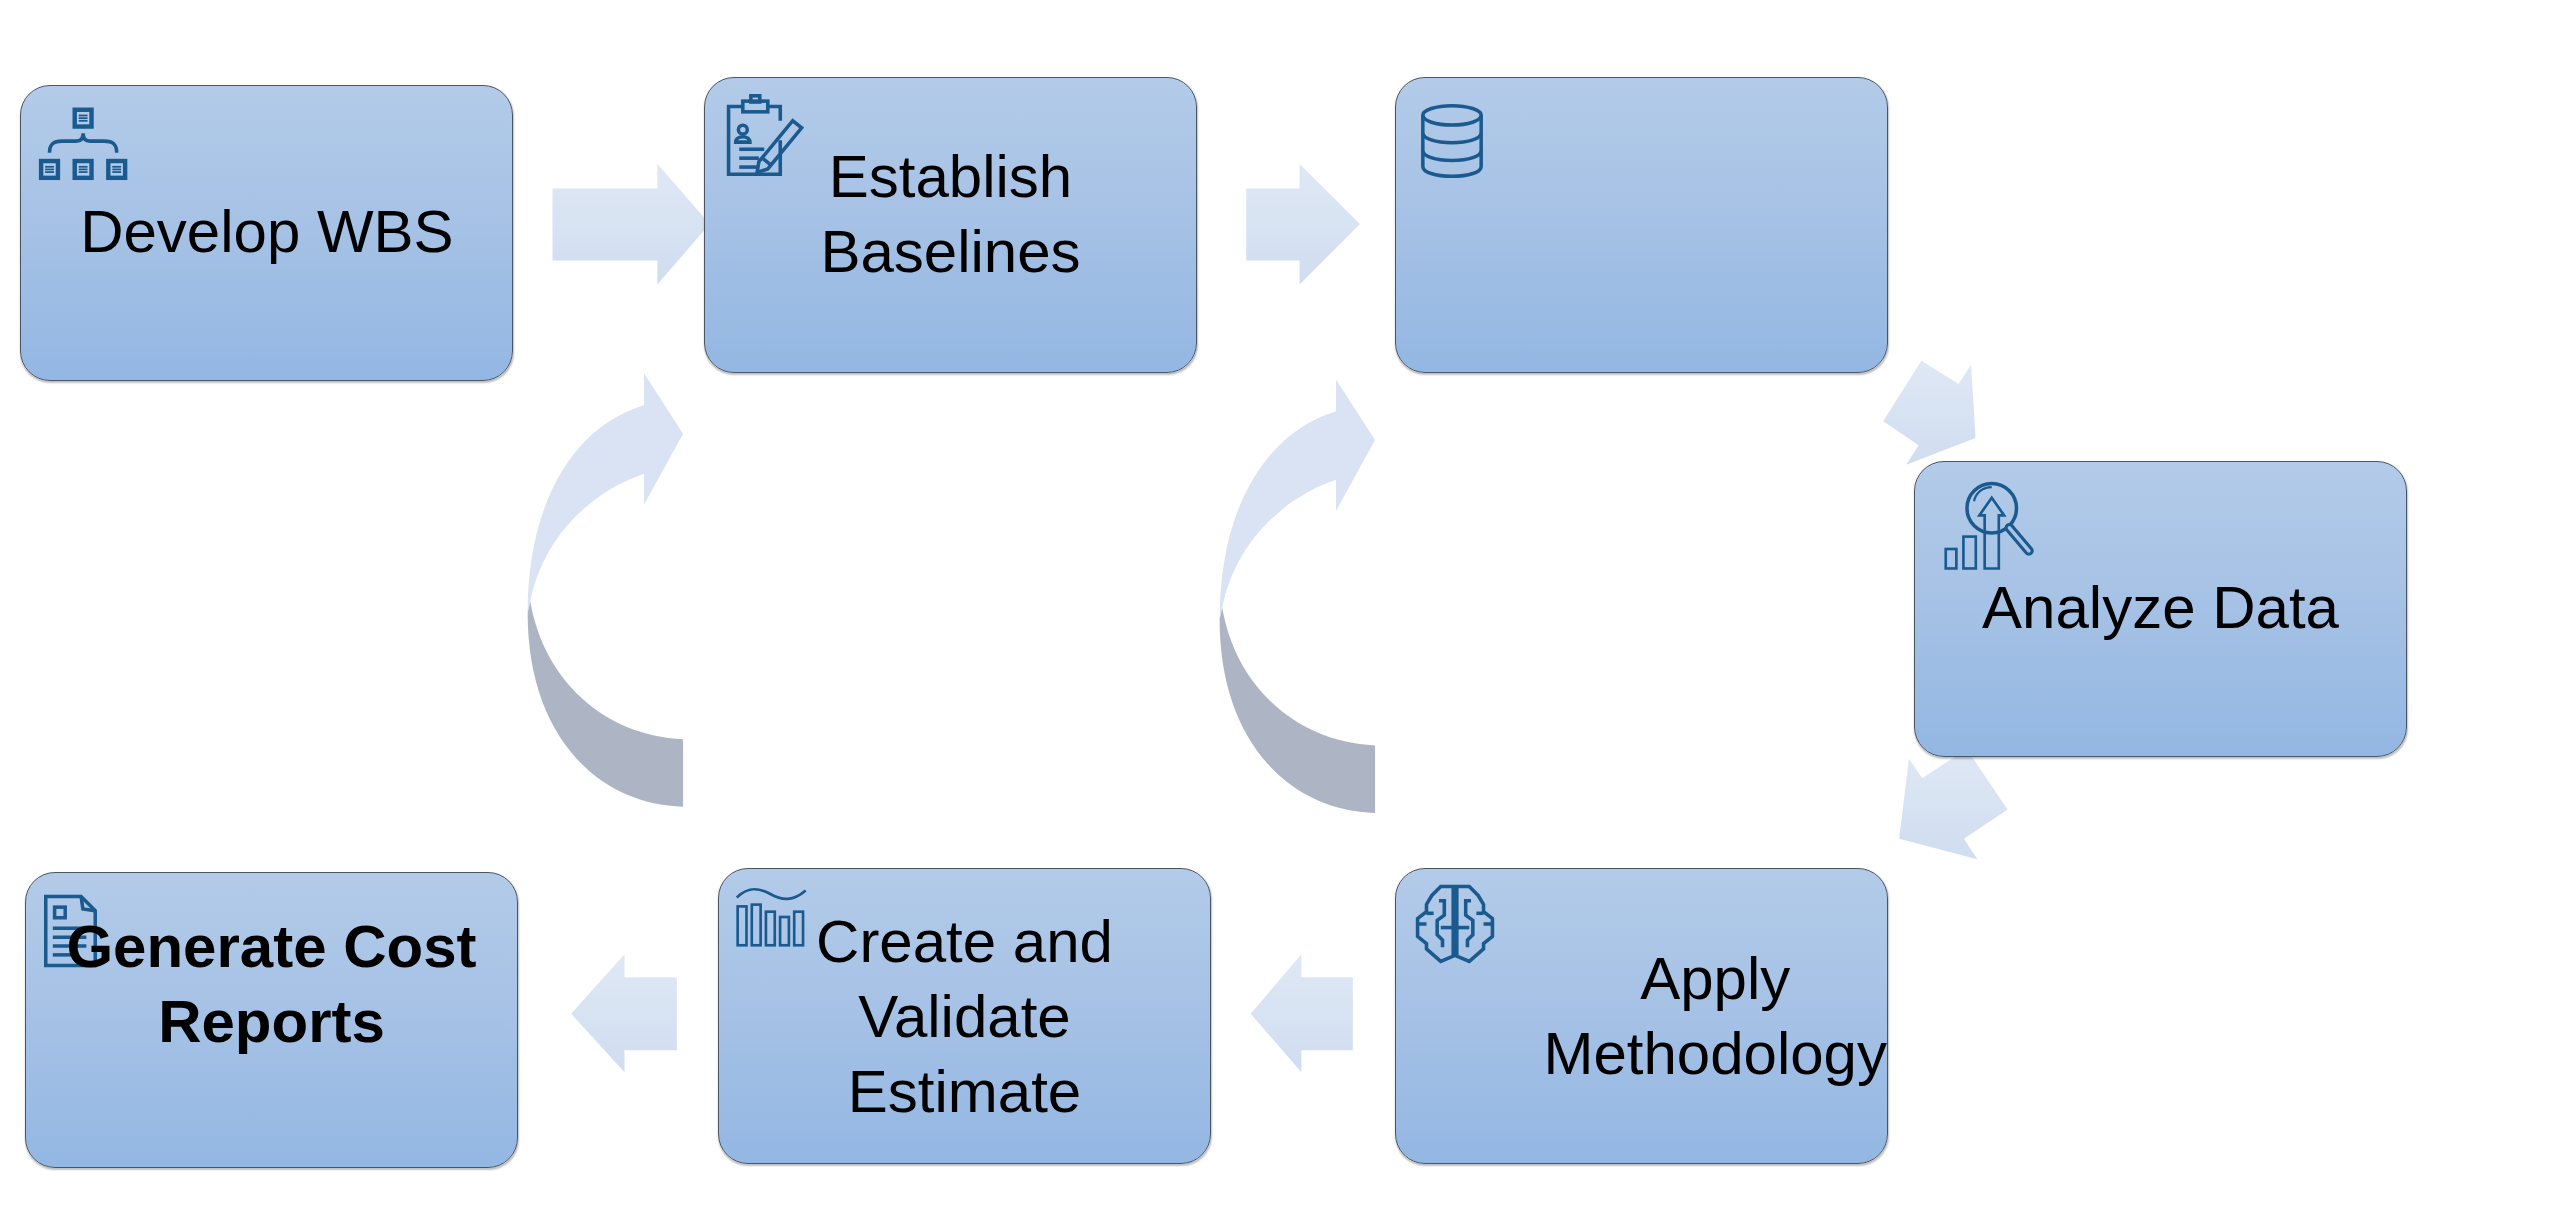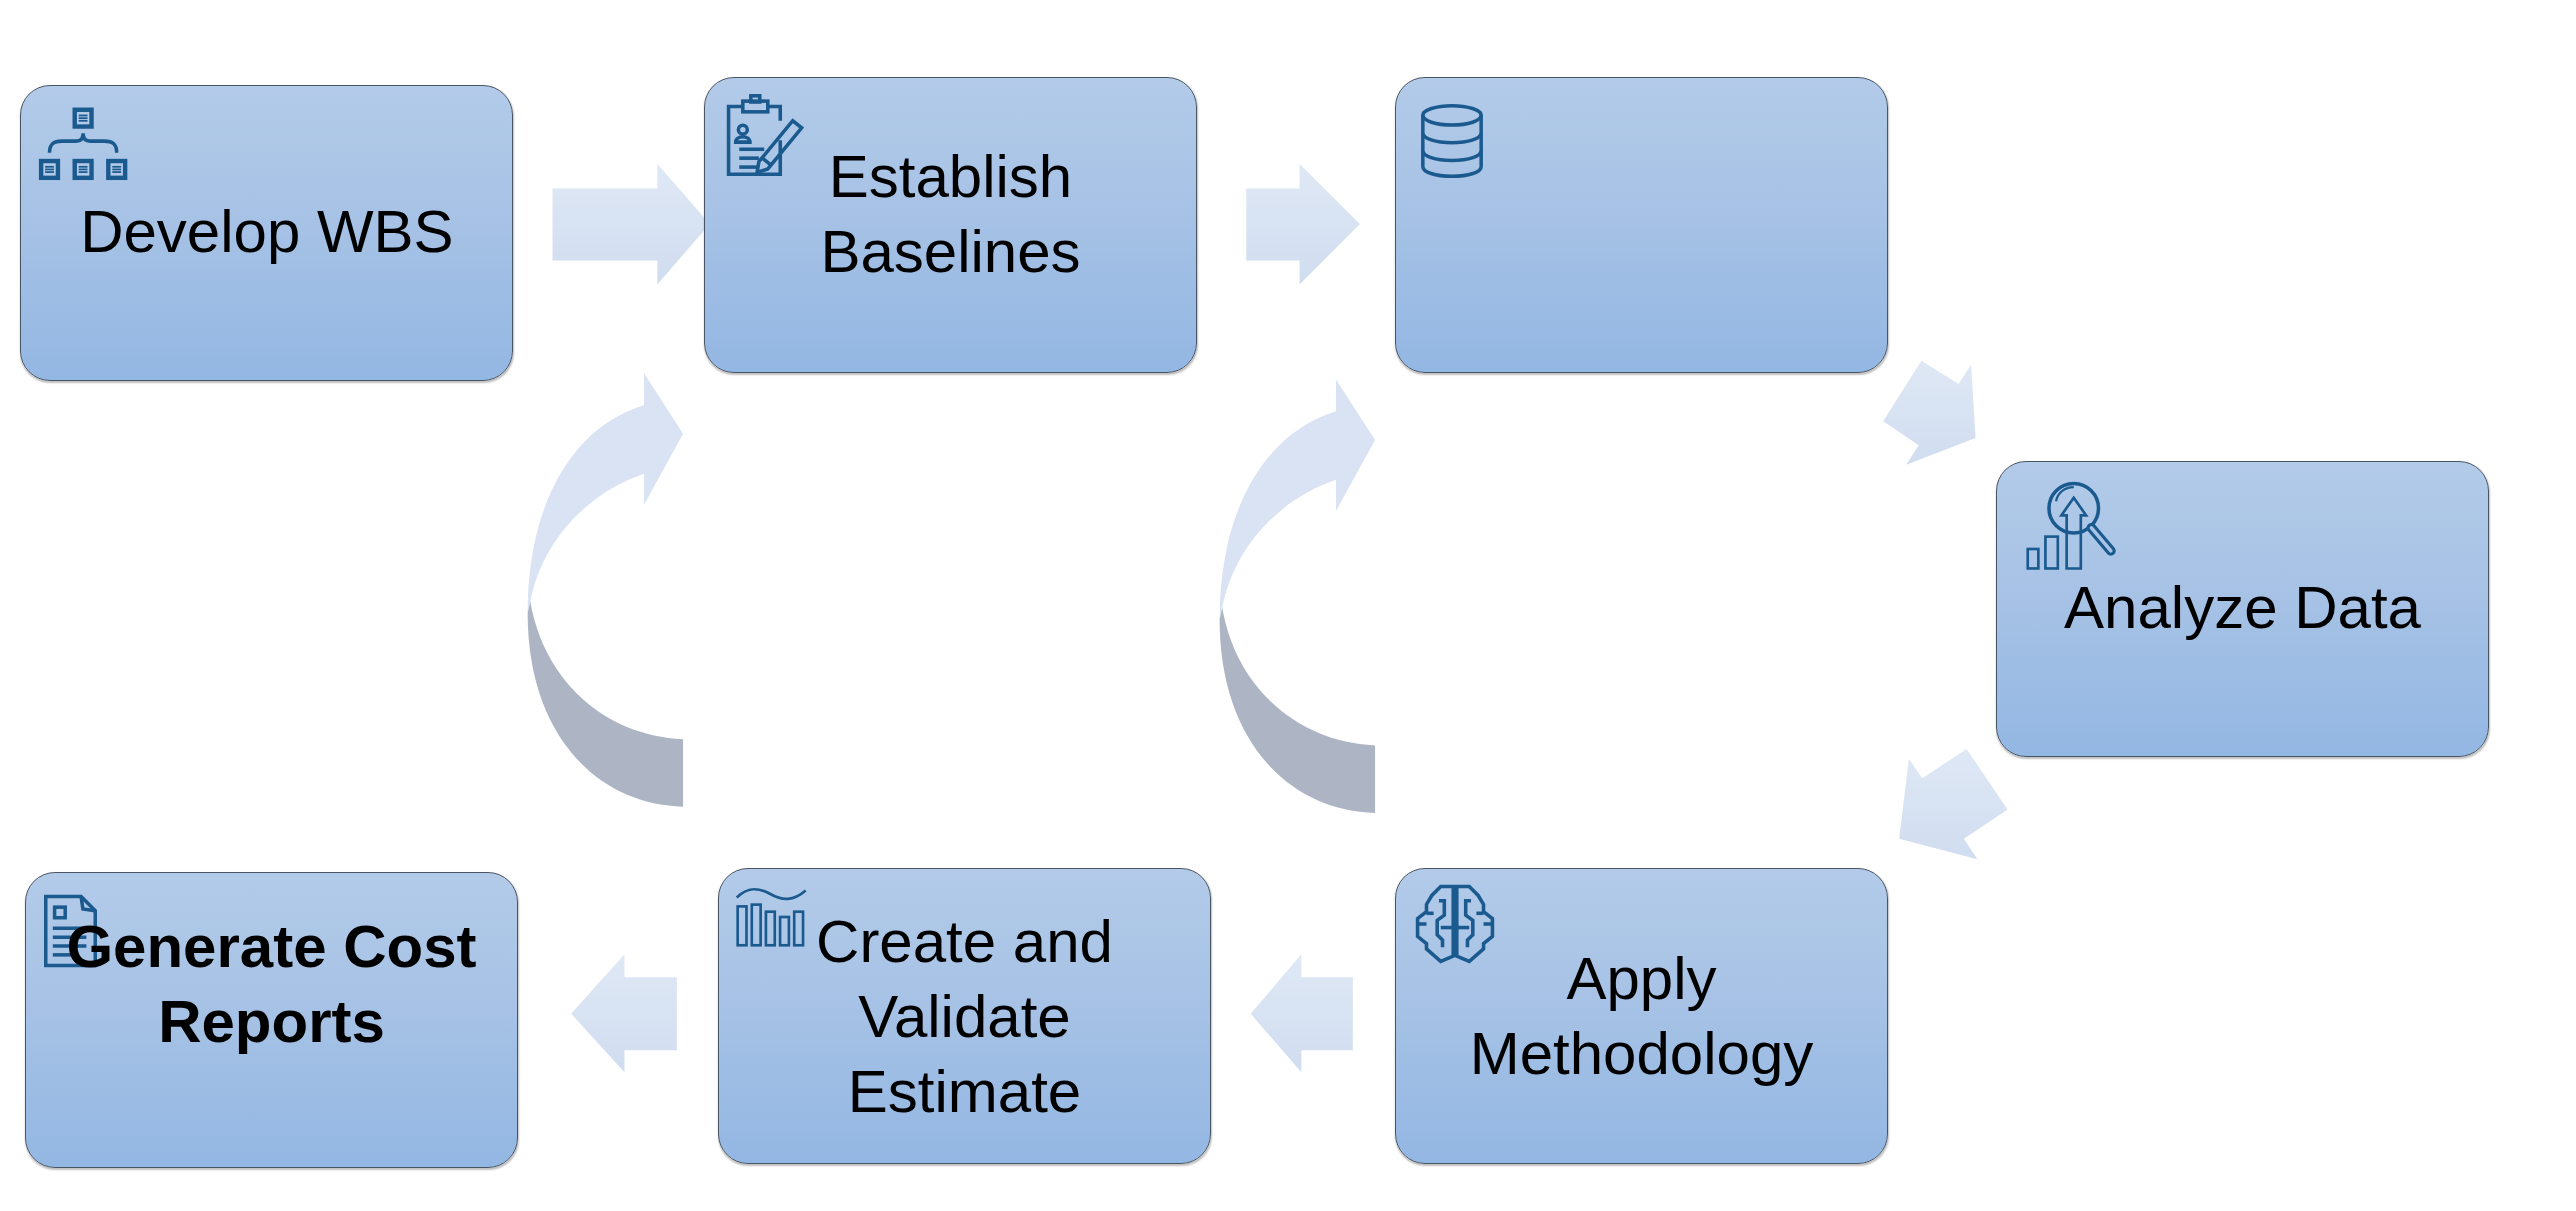--- a/index.html
+++ b/index.html
@@ -16,22 +16,22 @@
   }
   .box .label {
     font-size: 60px; line-height: 75px; color: #000; text-align: center;
     white-space: pre-line; position: relative;
   }
   .box .icon { position: absolute; }
   .box .icon svg { display: block; }
   #box-wbs      { left: 20.4px;   top: 77px; margin-top: 8px; }
   #box-baseline { left: 704px;  top: 77px; }
   #box-collect  { left: 1395px; top: 77px; }
-  #box-analyze  { left: 1996px; top: 461px; }
-  #box-apply    { left: 1395px; top: 868px; }
+  #box-analyze  { left: 1914px; top: 461px; }
+  #box-apply    { left: 1395px; top: 868px; justify-content: flex-end; }
   #box-create   { left: 718px;  top: 868px; align-items: center; }
   #box-report   { left: 25px;   top: 872px; font-weight: bold; }
 
   #box-wbs .label { top: -1.8px; }
   #box-wbs .icon { left: 14px; top: 18px; }
   #box-baseline .label { top: -10.7px; }
   #box-baseline .icon { left: 19.5px; top: 16px; }
   #box-collect .label { top: -1.8px; }
   #box-collect .icon { left: 23px; top: 25px; }
   #box-analyze .label { top: -1.8px; }

